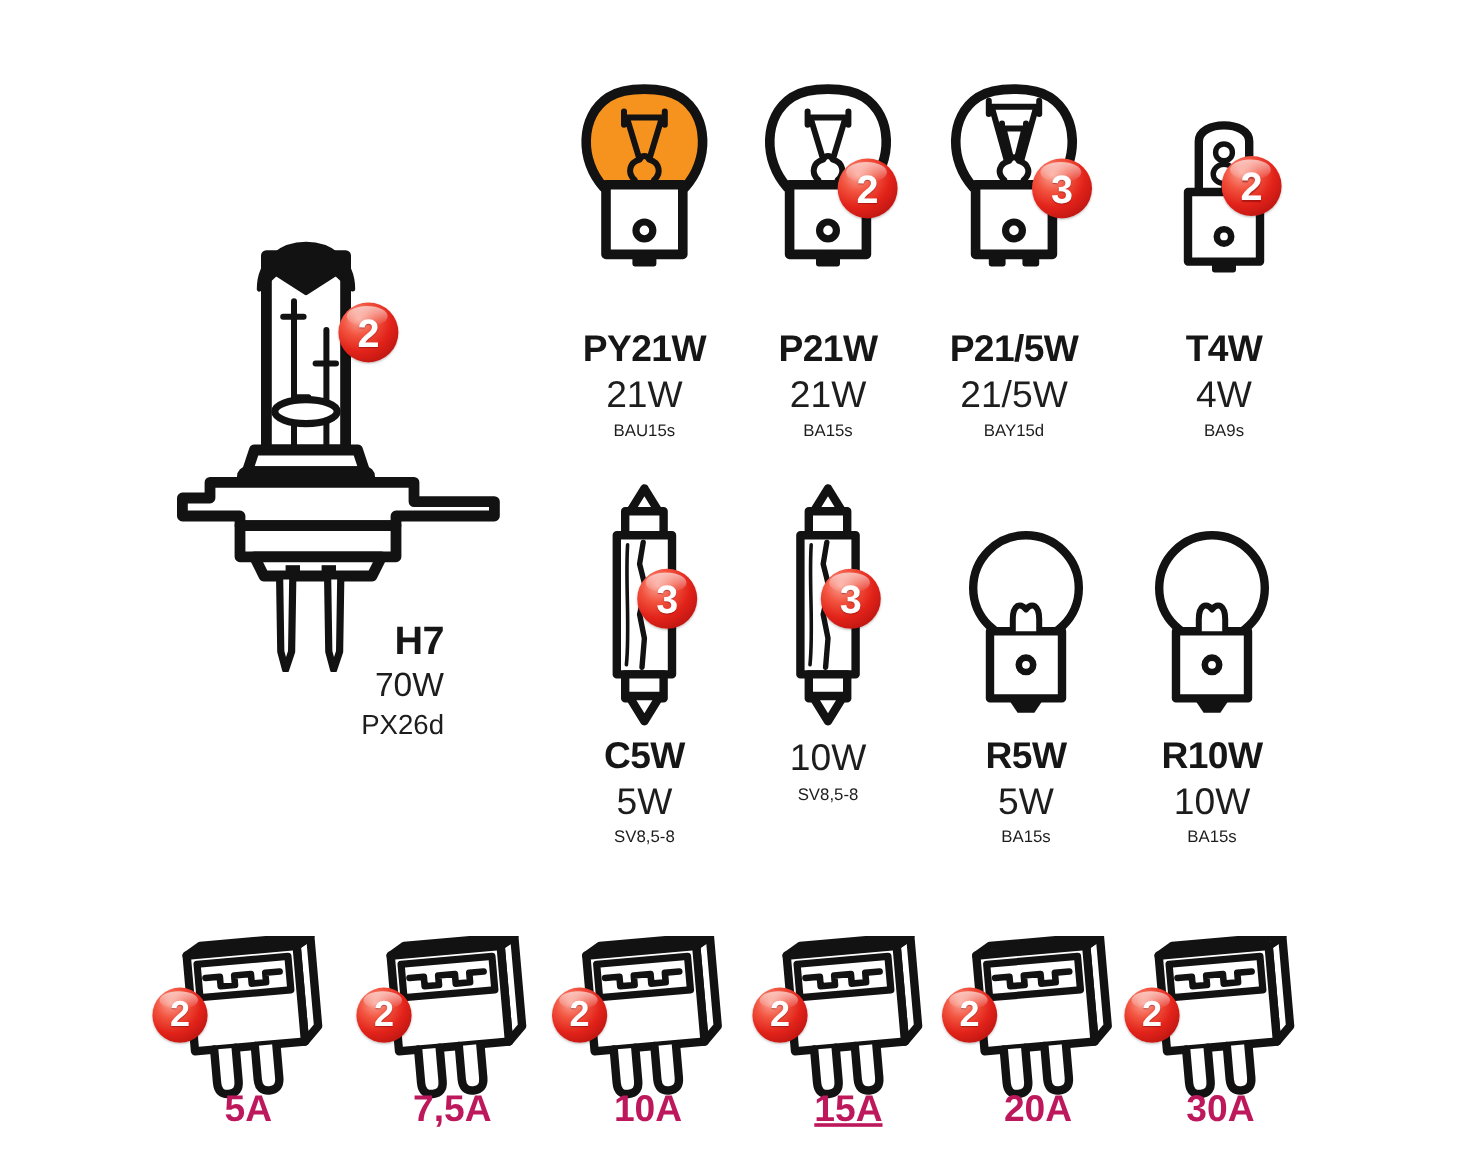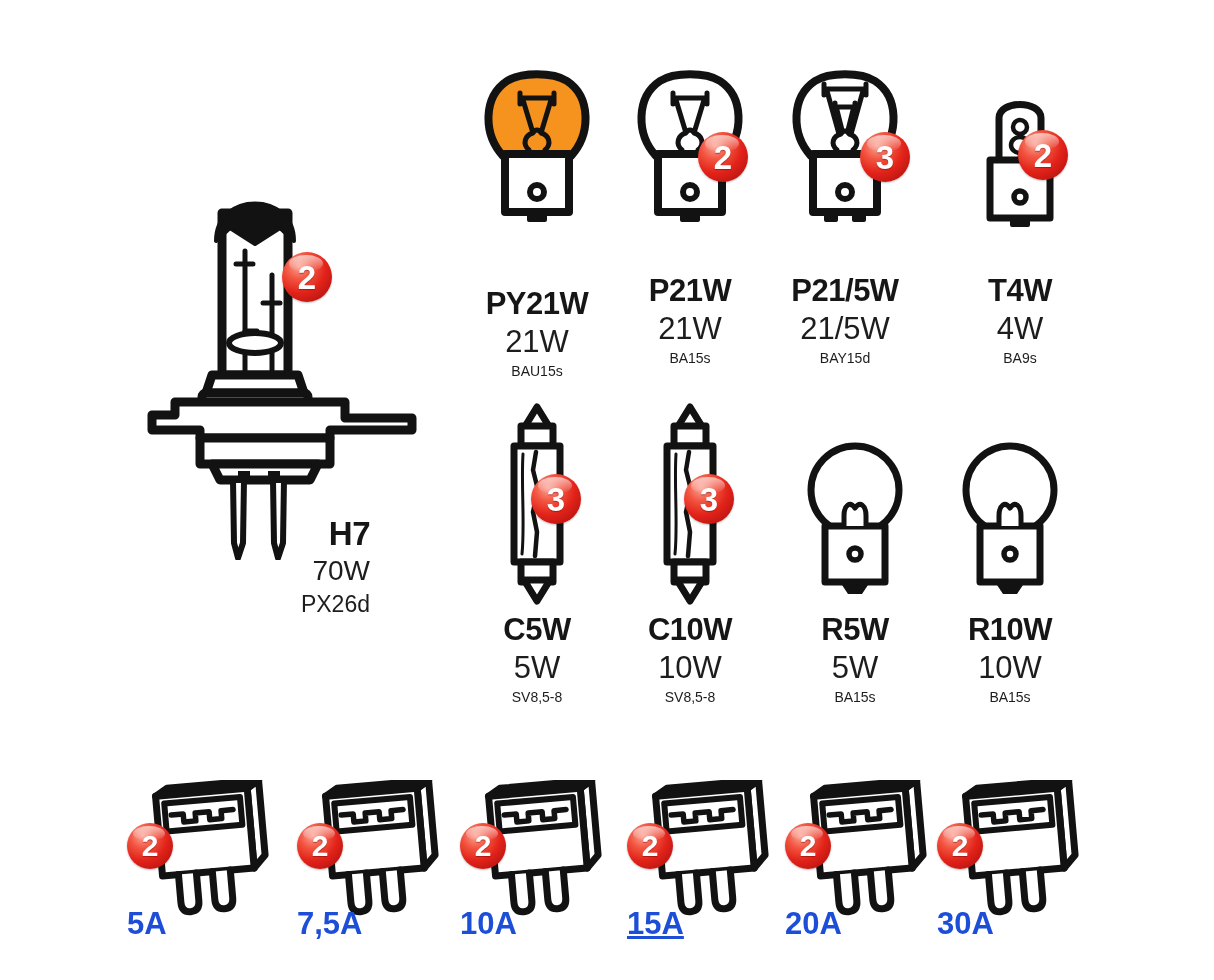--- a/index.html
+++ b/index.html
@@ -33,21 +33,21 @@
   .badge.small span { font-size:30px; }
 
   
   .labels { position:absolute; text-align:center; color:#161616; }
   .labels .name { font-weight:bold; font-size:31px; line-height:1.15; letter-spacing:-0.5px; }
   .labels .watt { font-size:31px; line-height:1.15; margin-top:2px; color:#1d1d1d; }
   .labels .code { font-size:14px; line-height:1.2; margin-top:4px; color:#1d1d1d; }
   .h7-labels .name { font-size:33px; }
   .h7-labels .watt { font-size:28px; }
   .h7-labels .code { font-size:23px; }
-  .fuse-label { position:absolute; text-align:left; font-weight:bold; font-size:31px; color:#1d4ed8; letter-spacing:0; }
+  .fuse-label { position:absolute; text-align:center; font-weight:bold; font-size:31px; color:#be185d; letter-spacing:0; }
 </style>
 </head>
 <body>
 
 <div id="canvas">
 
   <div class="item" style="left:140px; top:185px; width:280px; height:470px;">
     <svg style="left:0; top:0;" width="280" height="375" viewBox="0 0 280 375">
       <g stroke="#121212" fill="#ffffff" stroke-linejoin="round" stroke-linecap="round">
 
@@ -95,21 +95,21 @@
         <path d="M31,86 C11,64 11,27 35,11 C49,2 81,2 95,11 C119,27 119,64 99,86 Z" fill="#f6921e" stroke-width="8"></path>
         <g fill="none" stroke-width="5">
           <path d="M48,23 V34 M48,28 H82 M82,23 V34 M51,30 L61,63 M79,30 L69,63"></path>
         </g>
         <path d="M61,63 C53,65 50,74 57,80 L57,84 L73,84 L73,80 C80,74 77,65 69,63 C67,59 63,59 61,63 Z" fill="#f6921e" stroke-width="5"></path>
         <rect x="33" y="84" width="64" height="58" fill="#ffffff" stroke-width="8"></rect>
         <circle cx="65" cy="122" r="7" fill="#ffffff" stroke-width="6"></circle>
         <rect x="55" y="141" width="20" height="11" rx="2" fill="#121212" stroke="none"></rect>
       </g>
     </svg>
-    <div class="labels" style="left:0; top:216px; width:170px;">
+    <div class="labels" style="left:0; top:203px; width:170px;">
       <div class="name">PY21W</div>
       <div class="watt">21W</div>
       <div class="code">BAU15s</div>
     </div>
   </div>
 
   <div class="item" style="left:605px; top:70px; width:170px; height:310px;">
     <svg style="left:20px; top:0;" width="130" height="195" viewBox="0 0 130 195">
       <g stroke="#121212" stroke-linejoin="round" stroke-linecap="round">
         <path d="M31,86 C11,64 11,27 35,11 C49,2 81,2 95,11 C119,27 119,64 99,86 Z" fill="#ffffff" stroke-width="8"></path>
@@ -212,21 +212,20 @@
         <path d="M31,52 C29,82 33,122 30,152" fill="none" stroke-width="3"></path>
         <path d="M44,50 L41,68 L46,88 L41,110 L45,130 L43,154" fill="none" stroke-width="4.5"></path>
         <rect x="29" y="160" width="32" height="20" stroke-width="7"></rect>
         <path d="M32,178 L45,199 L58,178 Z" stroke-width="7"></path>
       </g>
     </svg>
     <div class="badge" style="left:79px; top:72px;">
       <span>3</span>
     </div>
     <div class="labels" style="left:0; top:210px; width:170px;">
-      <div class="name">C10W</div>
       <div class="watt">10W</div>
       <div class="code">SV8,5-8</div>
     </div>
   </div>
 
   <div class="item" style="left:770px; top:402px; width:170px; height:310px;">
     <svg style="left:25px; top:36px;" width="120" height="165" viewBox="0 0 120 165">
       <g stroke="#121212" stroke-linejoin="round" stroke-linecap="round">
         <circle cx="60" cy="52" r="44" fill="#ffffff" stroke-width="7"></circle>
         <rect x="30" y="88" width="60" height="56" fill="#ffffff" stroke-width="7"></rect>

